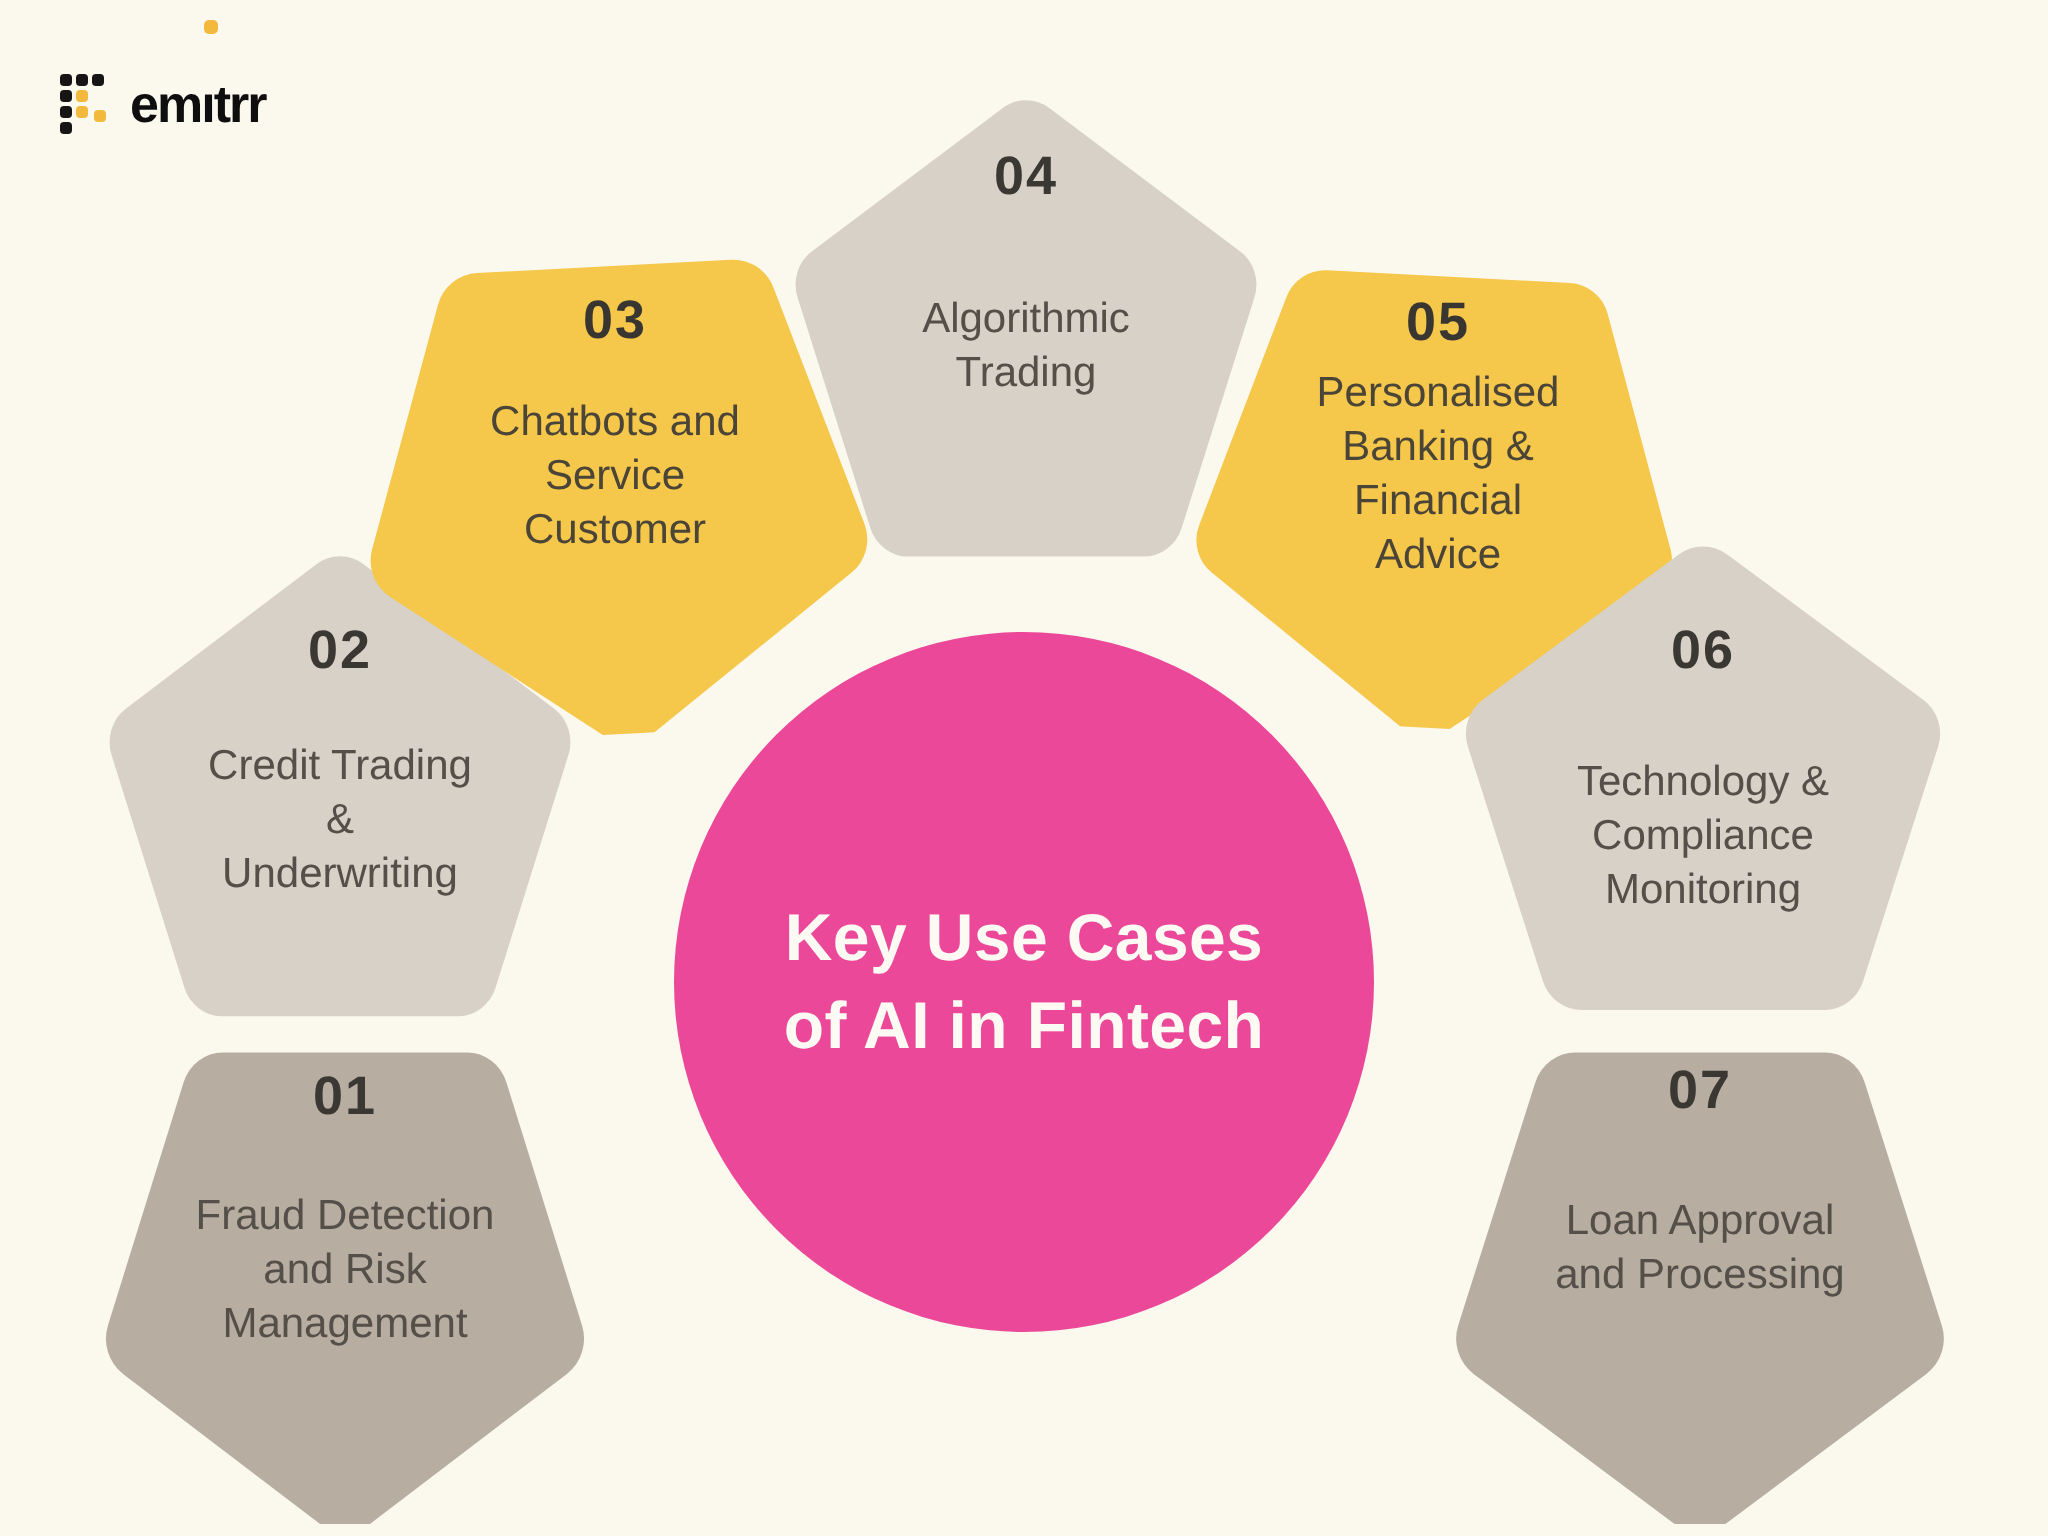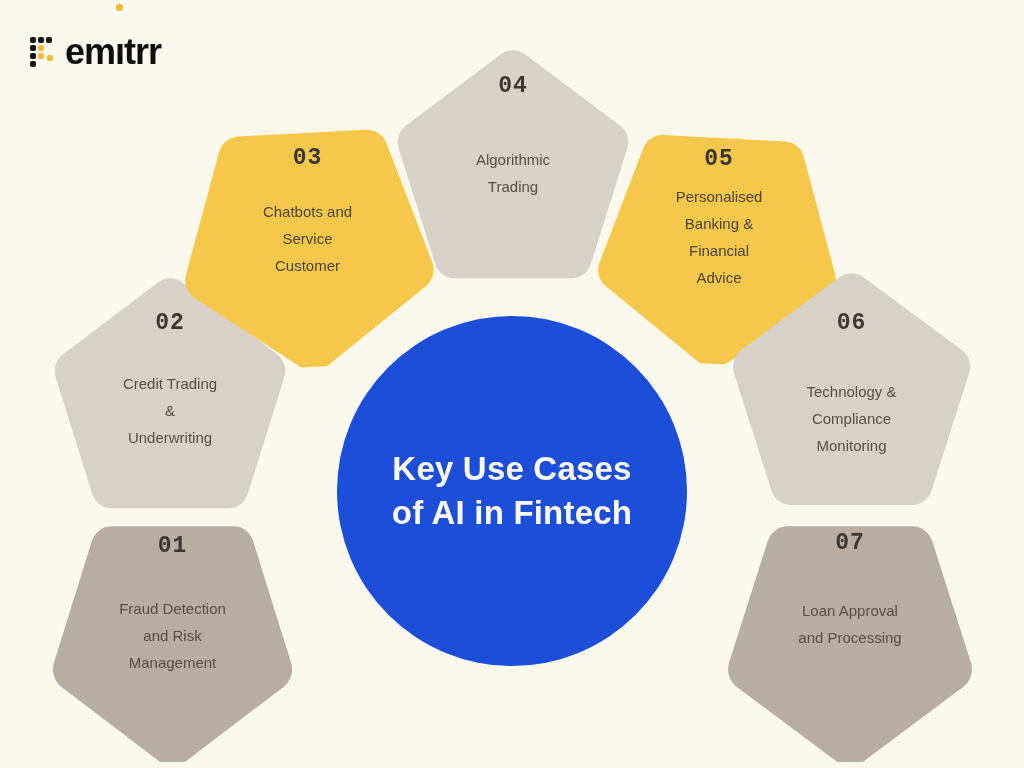--- a/index.html
+++ b/index.html
@@ -13,39 +13,39 @@
   .logo { position:absolute; left:30px; top:36px; display:flex; align-items:center; gap:9px; }
   .logo-mark { position:relative; width:26px; height:31px; }
   .logo-mark i { position:absolute; display:block; width:6px; height:6px; border-radius:2px; background:#151515; }
   .logo-mark i.y { background:#F2B93C; }
   .d-r1c1{left:0;top:0} .d-r1c2{left:8px;top:0} .d-r1c3{left:16px;top:0}
   .d-r2c1{left:0;top:8px} .d-r3c1{left:0;top:16px} .d-r4c1{left:0;top:24px}
   .d-bar{left:8px;top:8px;width:14px;}
   .d-r3c2{left:8px;top:16px}
   .d-sm{left:17px;top:18px;width:4px;height:4px;border-radius:1.5px;}
   .logo-word {
-    font-size:36px; font-weight:bold; color:#0E0E0E; letter-spacing:-1px; line-height:32px;
+    font-size:26px; font-weight:bold; color:#0E0E0E; letter-spacing:-1px; line-height:32px;
   }
   .logo-word .idot { position:relative; }
   .logo-word .idot::after {
     content:""; position:absolute; left:1px; top:-27px;
     width:7px; height:7px; border-radius:2.5px; background:#F2B93C;
   }
 
   
   .pent { position:absolute; }
   .pent svg { position:absolute; inset:0; width:100%; height:100%; display:block; }
   .pent .content { position:absolute; inset:0; text-align:center; }
   .num {
     position:absolute; left:0; right:0;
-    font-weight:bold; font-size:23px; letter-spacing:1px; color:#3B3834;font-family:Liberation Mono, monospace;
+    font-weight:bold; font-size:27px; letter-spacing:1px; color:#3B3834;
   }
   .lbl {
     position:absolute; left:0; right:0; transform:translateY(-50%);
-    font-size:15px; line-height:27px; color:#544F48;text-align:center;
+    font-size:21px; line-height:27px; color:#544F48;text-align:center;
   }
   .on-yellow .lbl { color:#4B4538; }
   .on-yellow .num { color:#393631; }
 
   .p1 { left:48px;  top:501px; width:249px; height:261px; }
   .p1 .num { top:32px; } .p1 .lbl { top:134px; }
 
   .p2 { left:50px;  top:274px; width:240px; height:250px; }
   .p2 .num { top:36px; } .p2 .lbl { top:136px; }
 
@@ -62,21 +62,21 @@
 
   .p6 { left:728px; top:269px; width:247px; height:252px; }
   .p6 .num { top:41px; } .p6 .lbl { top:149px; }
 
   .p7 { left:723px; top:501px; width:254px; height:261px; }
   .p7 .num { top:29px; } .p7 .lbl { top:123px; }
 
   
   .circle {
     position:absolute; left:337px; top:316px; width:350px; height:350px;
-    border-radius:50%; background:#1d4ed8;
+    border-radius:50%; background:#ec4899;
     display:flex; flex-direction:column; align-items:center; justify-content:center;
     text-align:center; color:#FCFAF3; font-weight:bold; font-size:33px; line-height:44px;
     letter-spacing:0.2px;
   }
 </style>
 </head>
 <body>
 
 <div class="stage">
 

